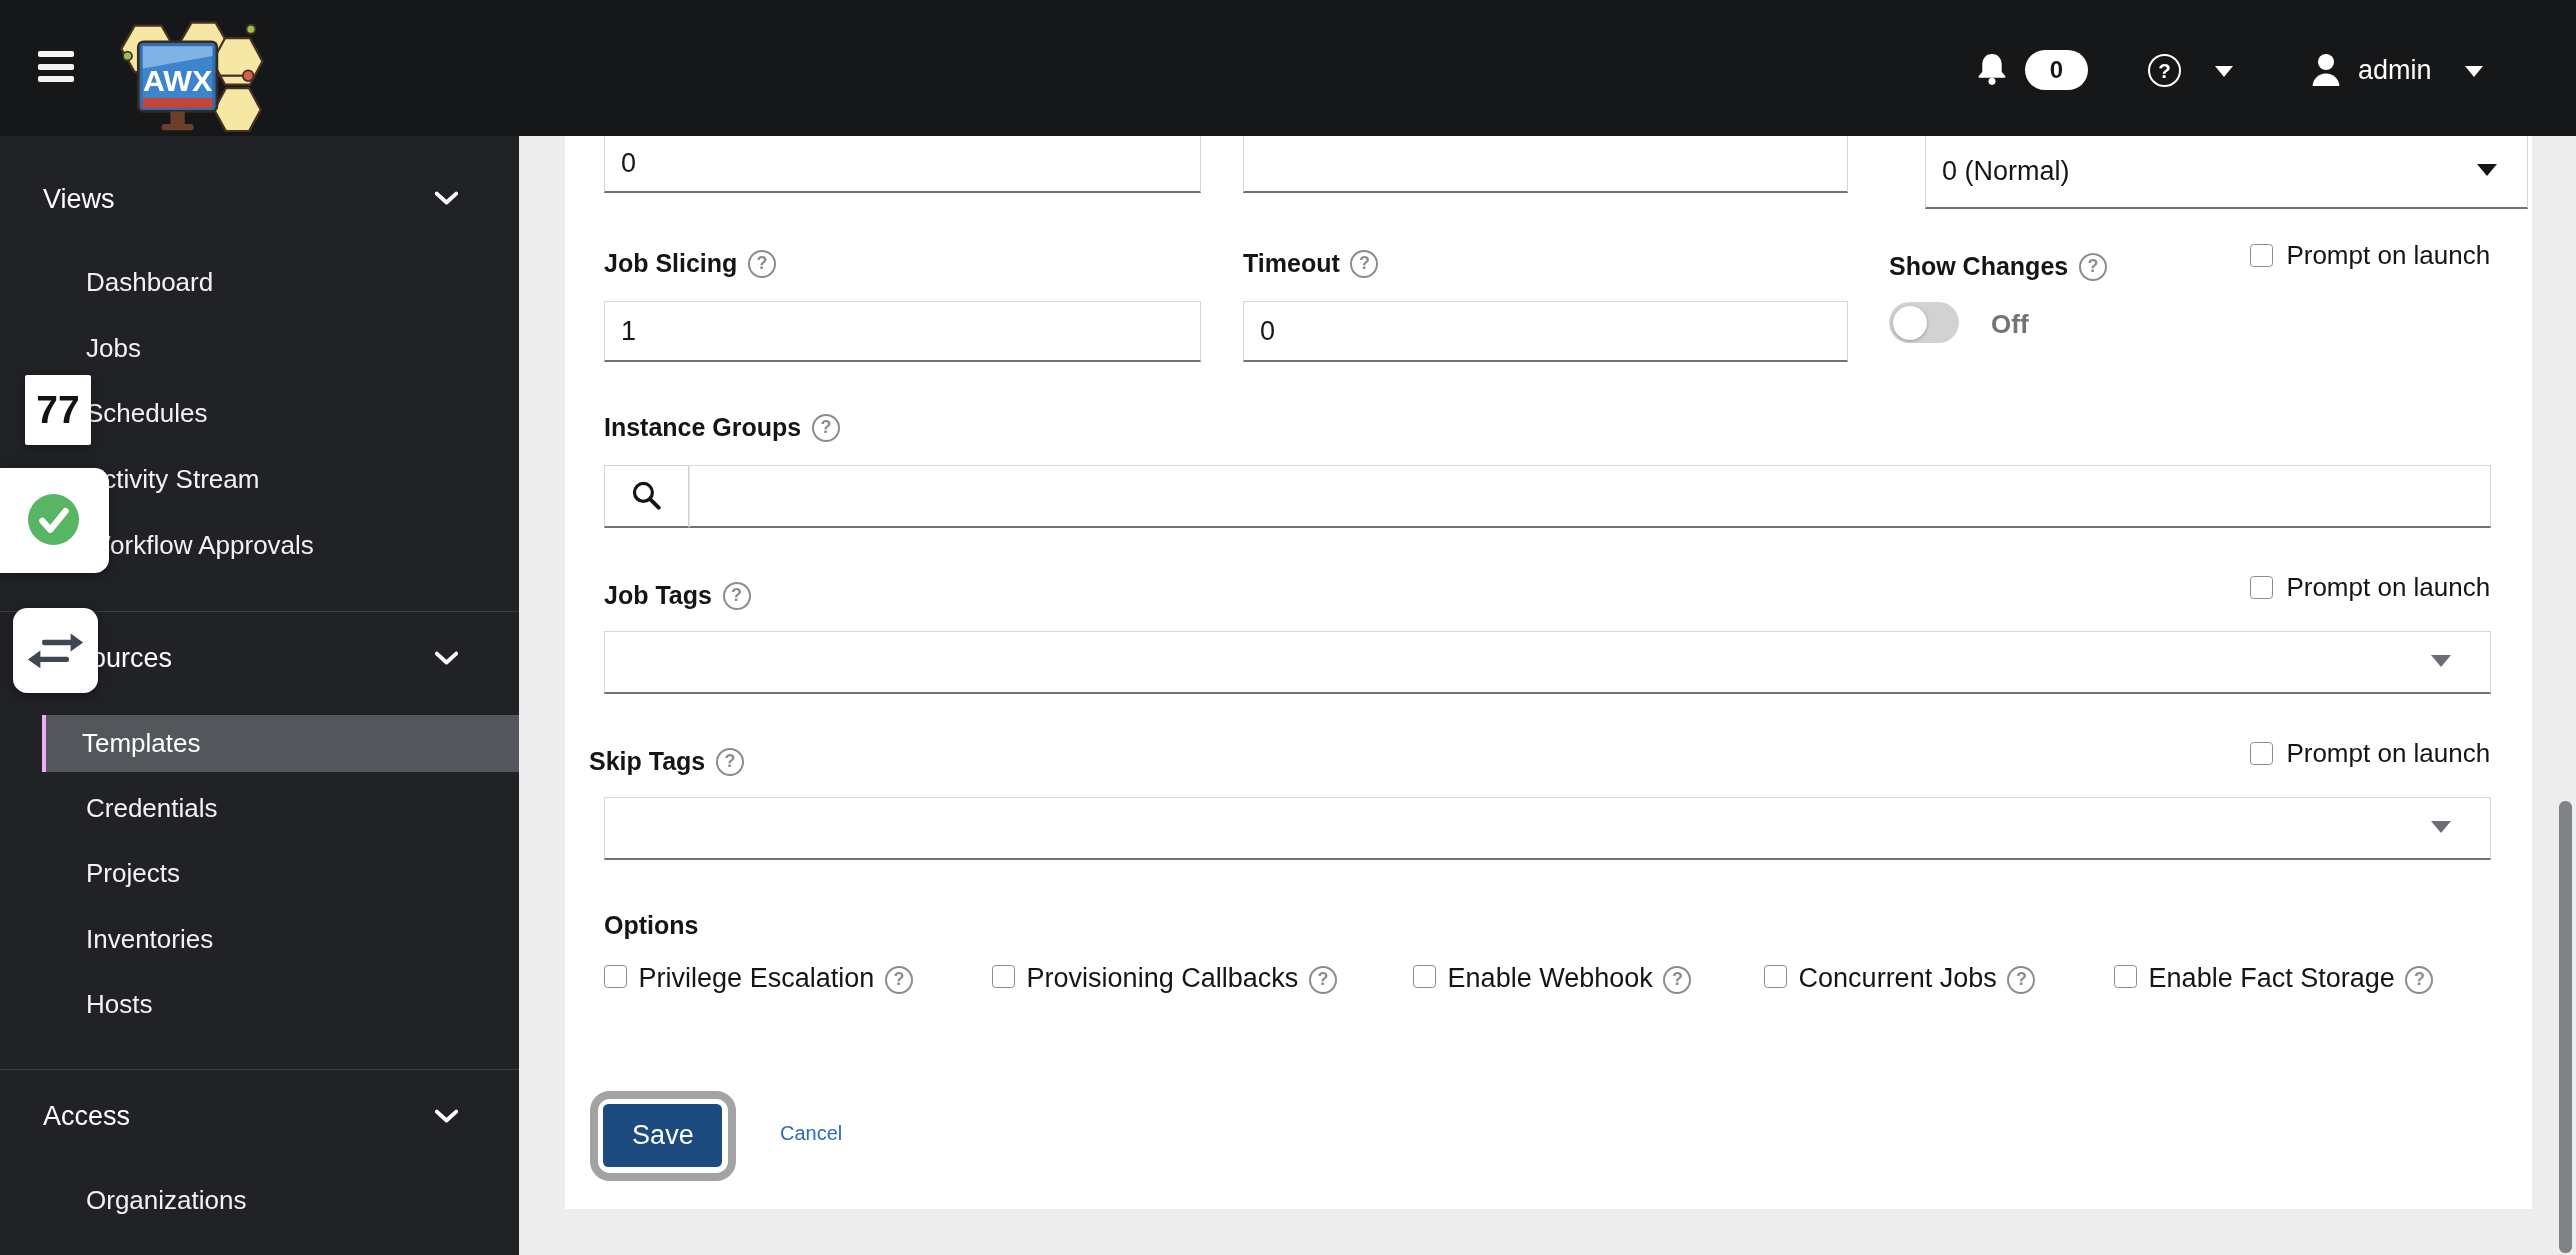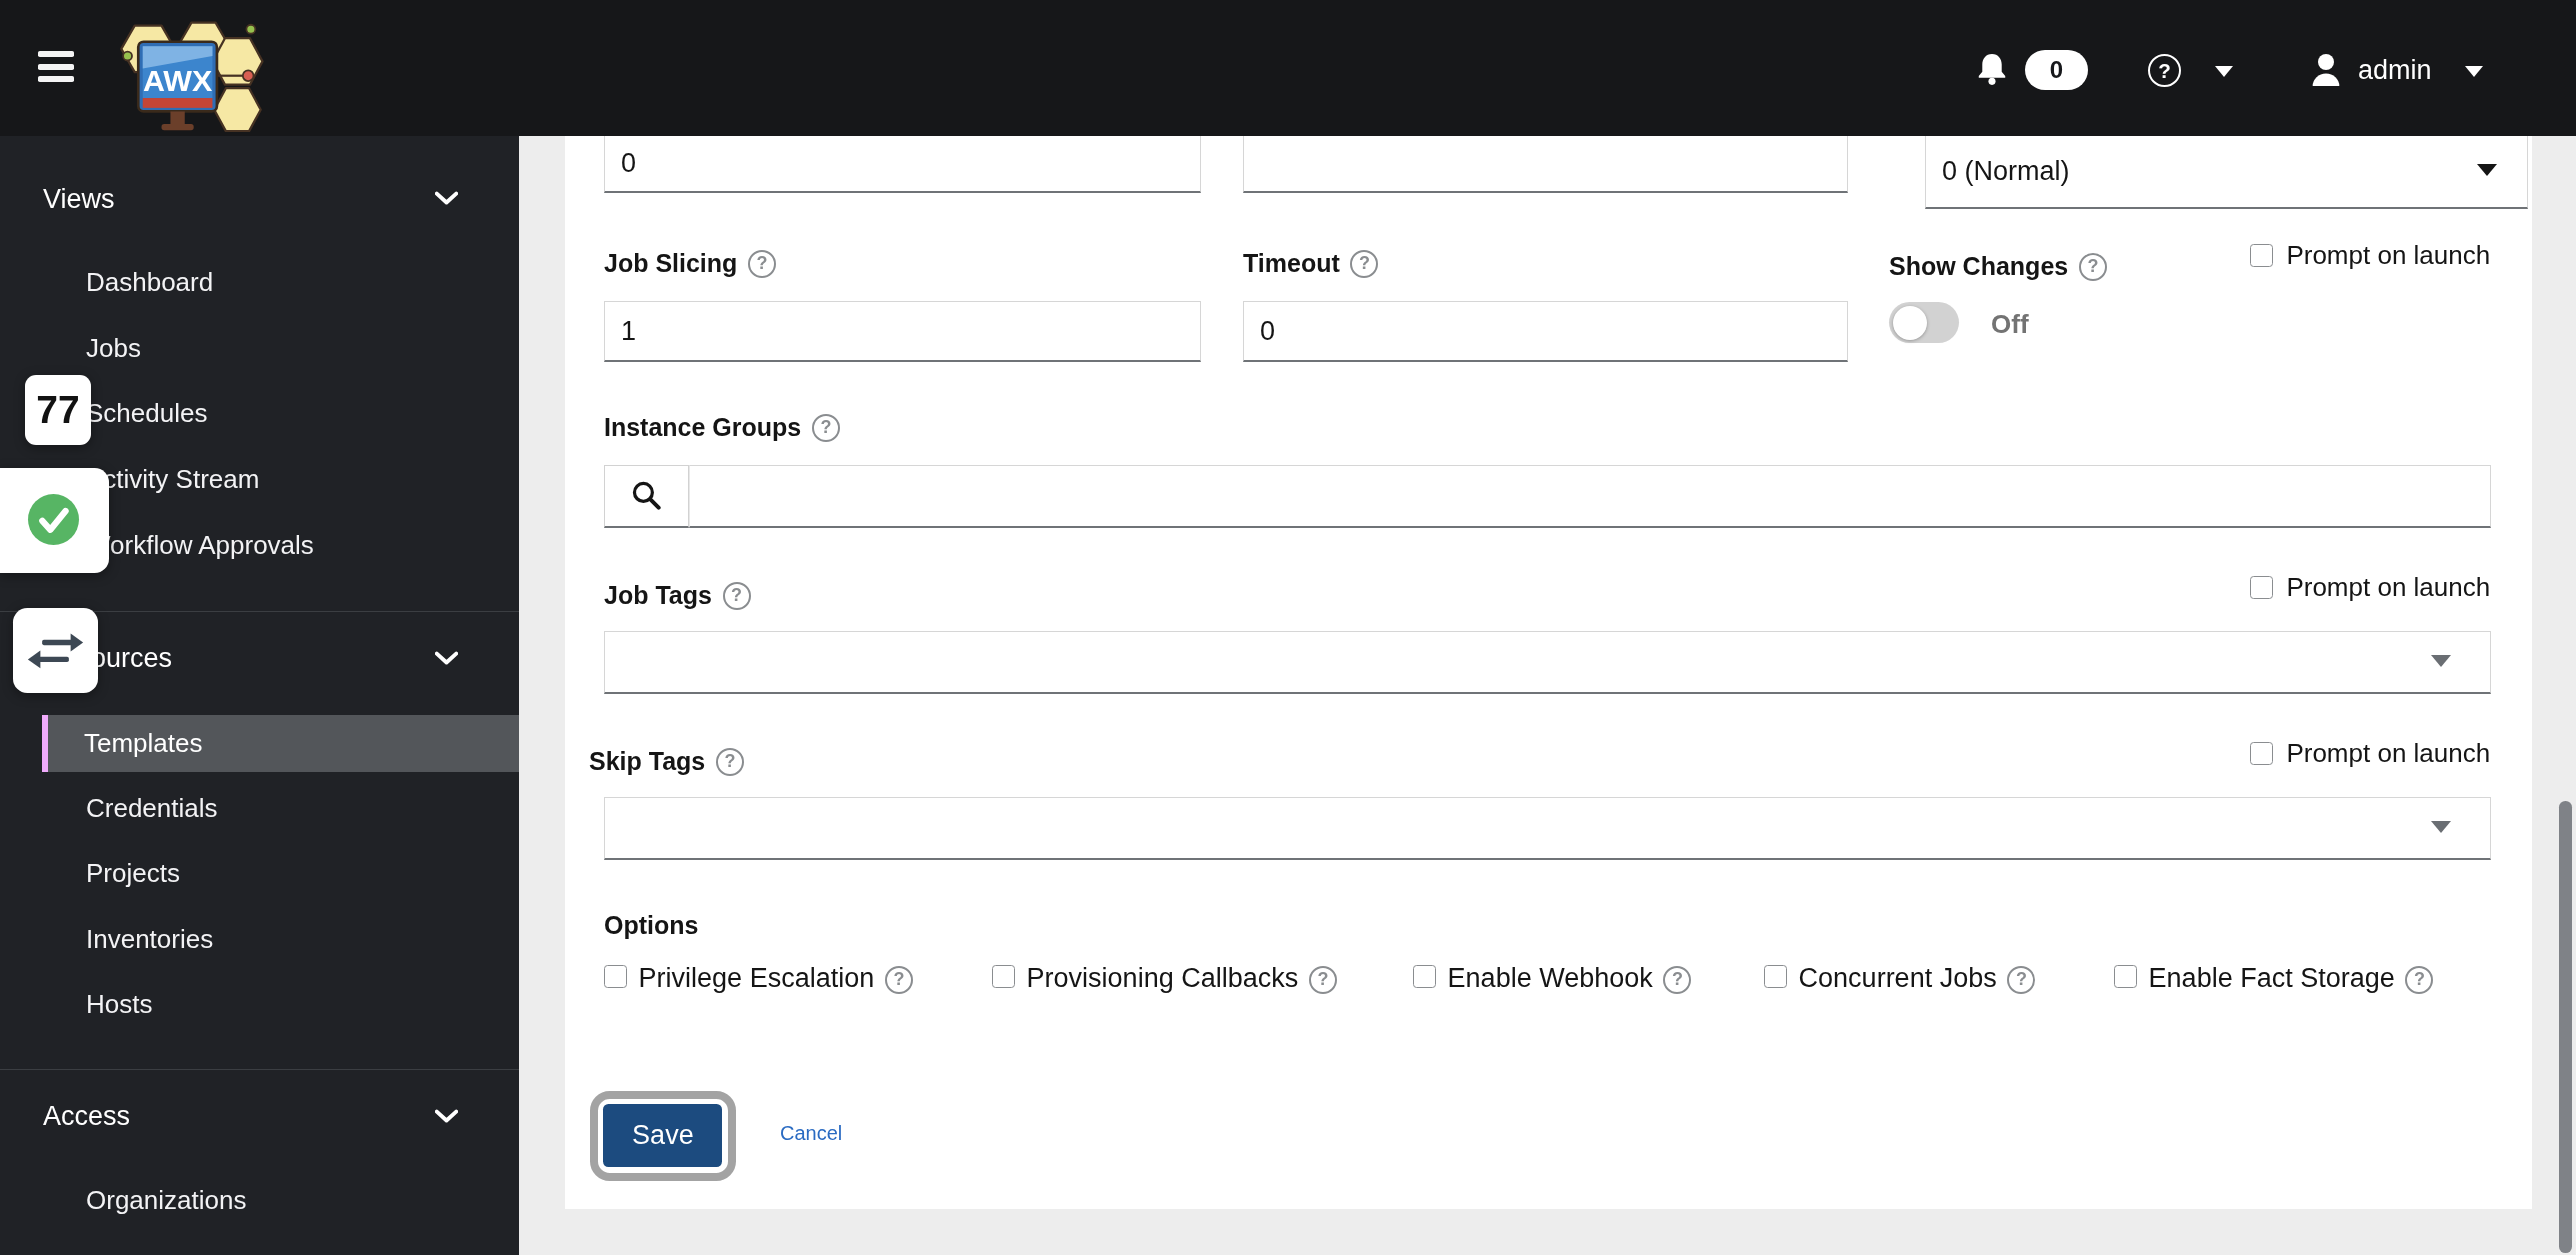--- a/index.html
+++ b/index.html
@@ -19,26 +19,26 @@
   .car-w{width:0;height:0;border-left:9.8px solid transparent;border-right:9.8px solid transparent;border-top:11.6px solid #fff;}
   .car-k{width:0;height:0;border-left:10.7px solid transparent;border-right:10.7px solid transparent;border-top:12.5px solid #151515;}
   .car-g{width:0;height:0;border-left:10.7px solid transparent;border-right:10.7px solid transparent;border-top:12.5px solid #6a6e73;}
 
   
   .sidebar{position:absolute;left:0;top:136px;width:519px;height:1120px;background:#202226;}
   .nav-hdr{position:absolute;left:43px;font-size:27px;color:#fff;cursor:pointer;}
   .nav-item{position:absolute;left:86px;font-size:26px;color:#f3f3f5;cursor:pointer;white-space:nowrap;}
   .nav-chev{position:absolute;left:435px;}
   .nav-div{position:absolute;left:0;width:519px;height:0.9px;background:#3b3e42;}
-  .nav-active{position:absolute;left:42px;width:477px;height:57px;background:#53565a;border-left:6px solid #f0abfc;
+  .nav-active{position:absolute;left:42px;width:477px;height:57px;background:#53565a;border-left:4px solid #f0abfc;
               display:flex;align-items:center;padding-left:36px;font-size:26px;color:#fff;cursor:pointer;}
 
   
   .chip{position:absolute;background:#fff;box-shadow:0 2.7px 10.7px rgba(0,0,0,0.35);}
-  .chip77{left:25px;top:375px;width:66px;height:70px;border-radius:11px;display:flex;align-items:center;justify-content:center;
+  .chip77{left:25px;top:375px;width:66px;height:70px;border-radius:2px;display:flex;align-items:center;justify-content:center;
           font-size:39px;font-weight:bold;color:#121212;}
   .chipCheck{left:0;top:468px;width:109px;height:105px;border-radius:0 14.3px 14.3px 0;}
   .chipCheck .gc{position:absolute;left:28px;top:26px;width:51px;height:51px;border-radius:50%;background:#57b564;}
   .chipSwap{left:13.4px;top:608px;width:85px;height:85px;border-radius:14.3px;display:flex;align-items:center;justify-content:center;}
 
   
   .card{position:absolute;left:565px;top:136px;width:1967px;height:1073px;background:#fff;}
   .f-in{position:absolute;background:#fff;border:0.9px solid #d6d6d6;border-bottom:2.7px solid #6f7377;
         font-size:27px;color:#151515;padding:0 0 0 16px;font-family:"Liberation Sans",sans-serif;outline:none;}
   .no-top{border-top:none;}

